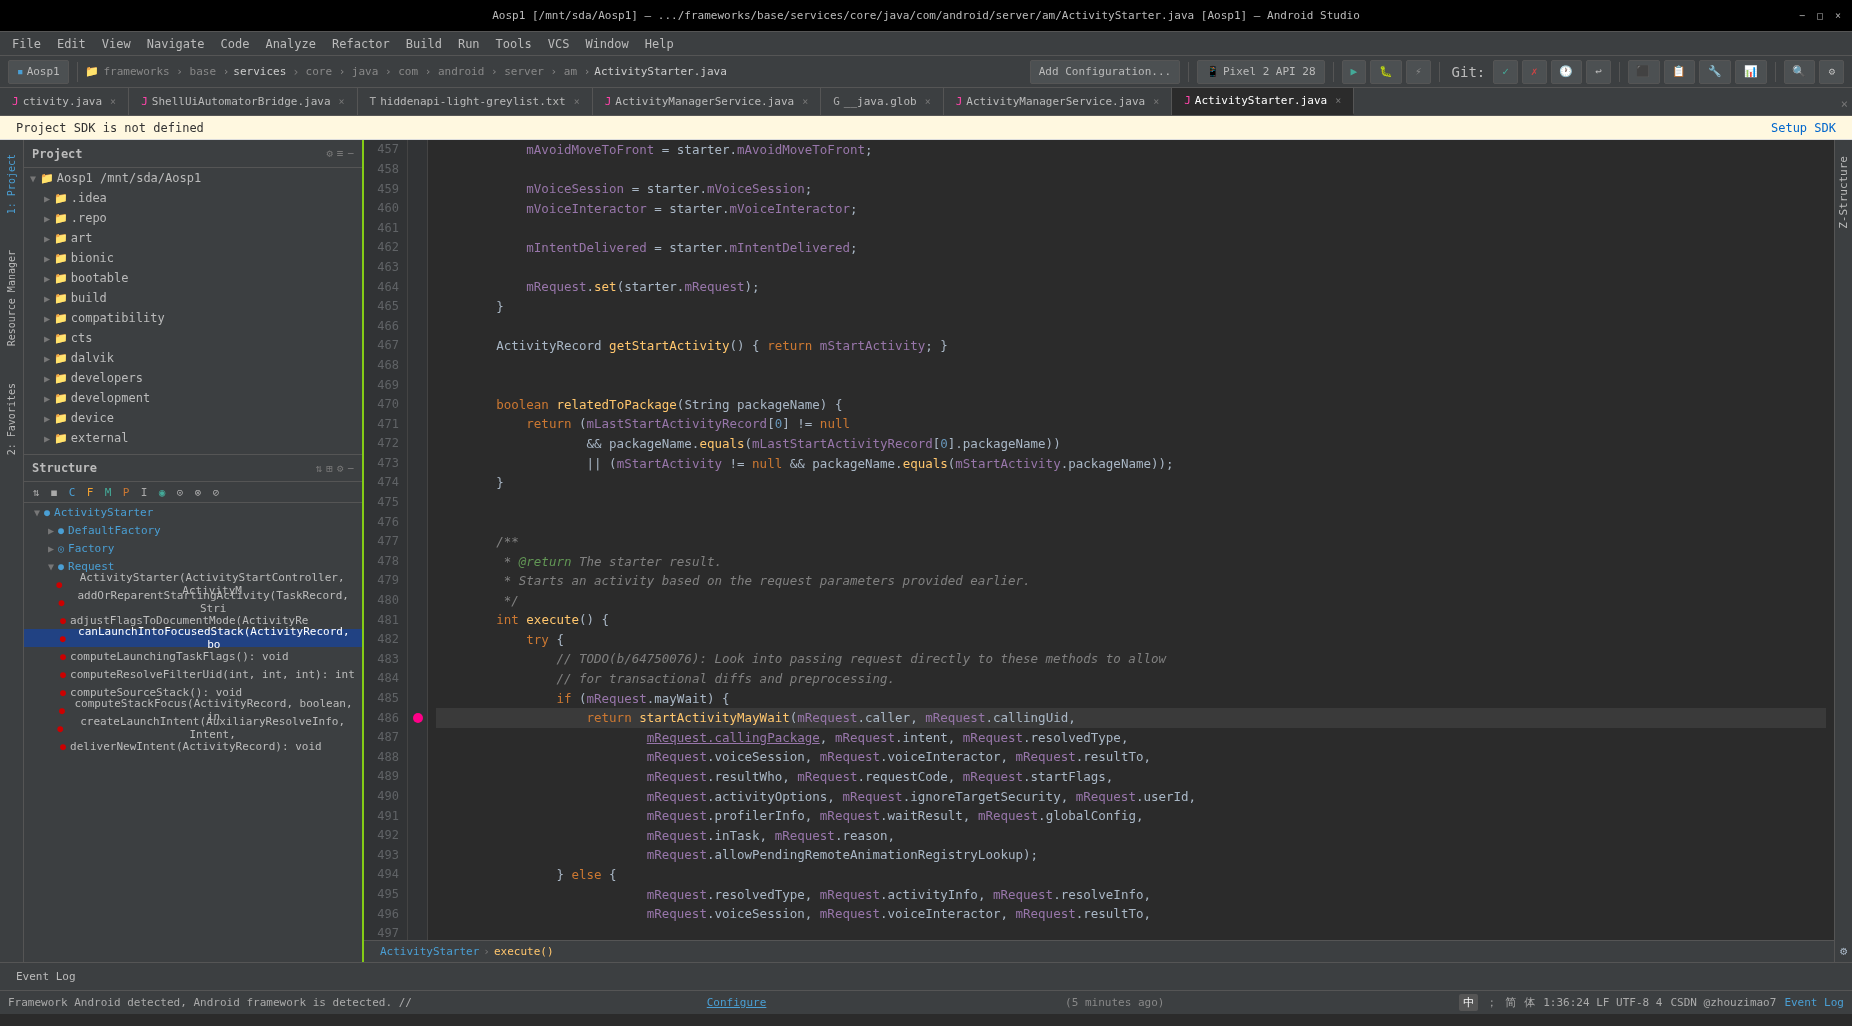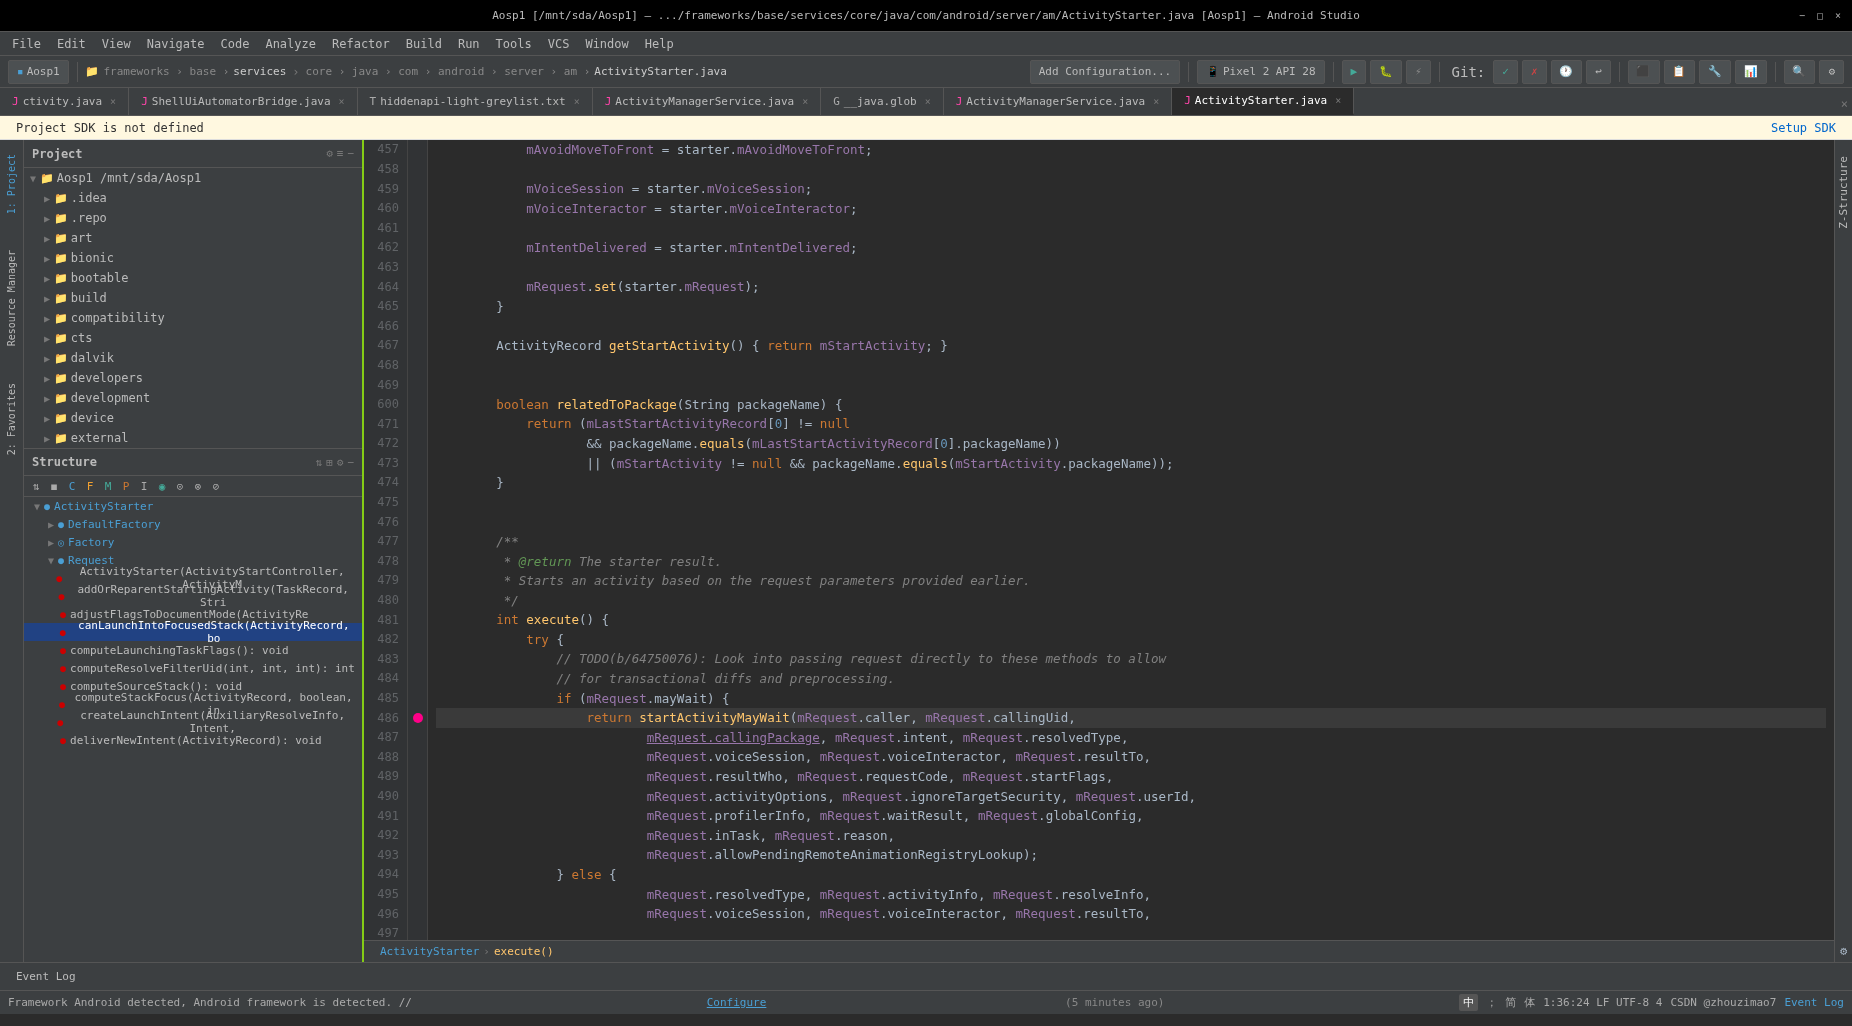--- a/index.html
+++ b/index.html
@@ -47,21 +47,21 @@
     
     
     #tree { flex: 1; overflow-y: auto; overflow-x: hidden; font-size: 12px; }
     .tree-item { display: flex; align-items: center; padding: 1px 0; cursor: pointer; padding-left: 4px; white-space: nowrap; height: 20px; }
     .tree-arrow { color: #777; font-size: 10px; margin-right: 2px; width: 10px; display: inline-block; }
     .tree-icon { margin-right: 3px; font-size: 11px; }
     .tree-label { color: #bbbbbb; }
     .folder-icon { color: #7a9abf; }
     
     
-    #structure-header { background: #3c3f41; padding: 4px 8px; display: flex; align-items: center; justify-content: space-between; border-top: 1px solid #555; border-bottom: 1px solid #555; height: 28px; }
+    #structure-header { background: #3c3f41; padding: 4px 8px; display: flex; align-items: center; justify-content: space-between; border-top: 1px solid #555; border-bottom: 1px solid #555; height: 28px; margin-top: 6px; }
     #structure-panel { height: 320px; overflow-y: auto; background: #3c3f41; }
     .structure-toolbar { display: flex; gap: 2px; padding: 2px 4px; background: #3c3f41; border-bottom: 1px solid #555; }
     .struct-icon { width: 16px; height: 16px; display: inline-flex; align-items: center; justify-content: center; font-size: 11px; cursor: pointer; color: #aaa; }
     .struct-item { display: flex; align-items: center; padding: 1px 4px; cursor: pointer; height: 18px; }
     .method-label { color: #bbbbbb; font-size: 11px; }
     
     
     #editor { flex: 1; display: flex; flex-direction: column; background: #2b2b2b; overflow: hidden; }
     #code-area { flex: 1; display: flex; overflow: auto; font-family: 'Consolas', 'Monaco', monospace; font-size: 13px; line-height: 1.4; }
     #line-numbers { background: #313335; color: #606366; padding: 4px 8px; text-align: right; user-select: none; min-width: 44px; padding-top: 0; border-right: 1px solid #444; }
@@ -436,21 +436,21 @@
         <div>460</div>
         <div>461</div>
         <div>462</div>
         <div>463</div>
         <div>464</div>
         <div>465</div>
         <div>466</div>
         <div>467</div>
         <div>468</div>
         <div>469</div>
-        <div>600</div>
+        <div>470</div>
         <div>471</div>
         <div>472</div>
         <div>473</div>
         <div>474</div>
         <div>475</div>
         <div>476</div>
         <div>477</div>
         <div>478</div>
         <div>479</div>
         <div>480</div>

